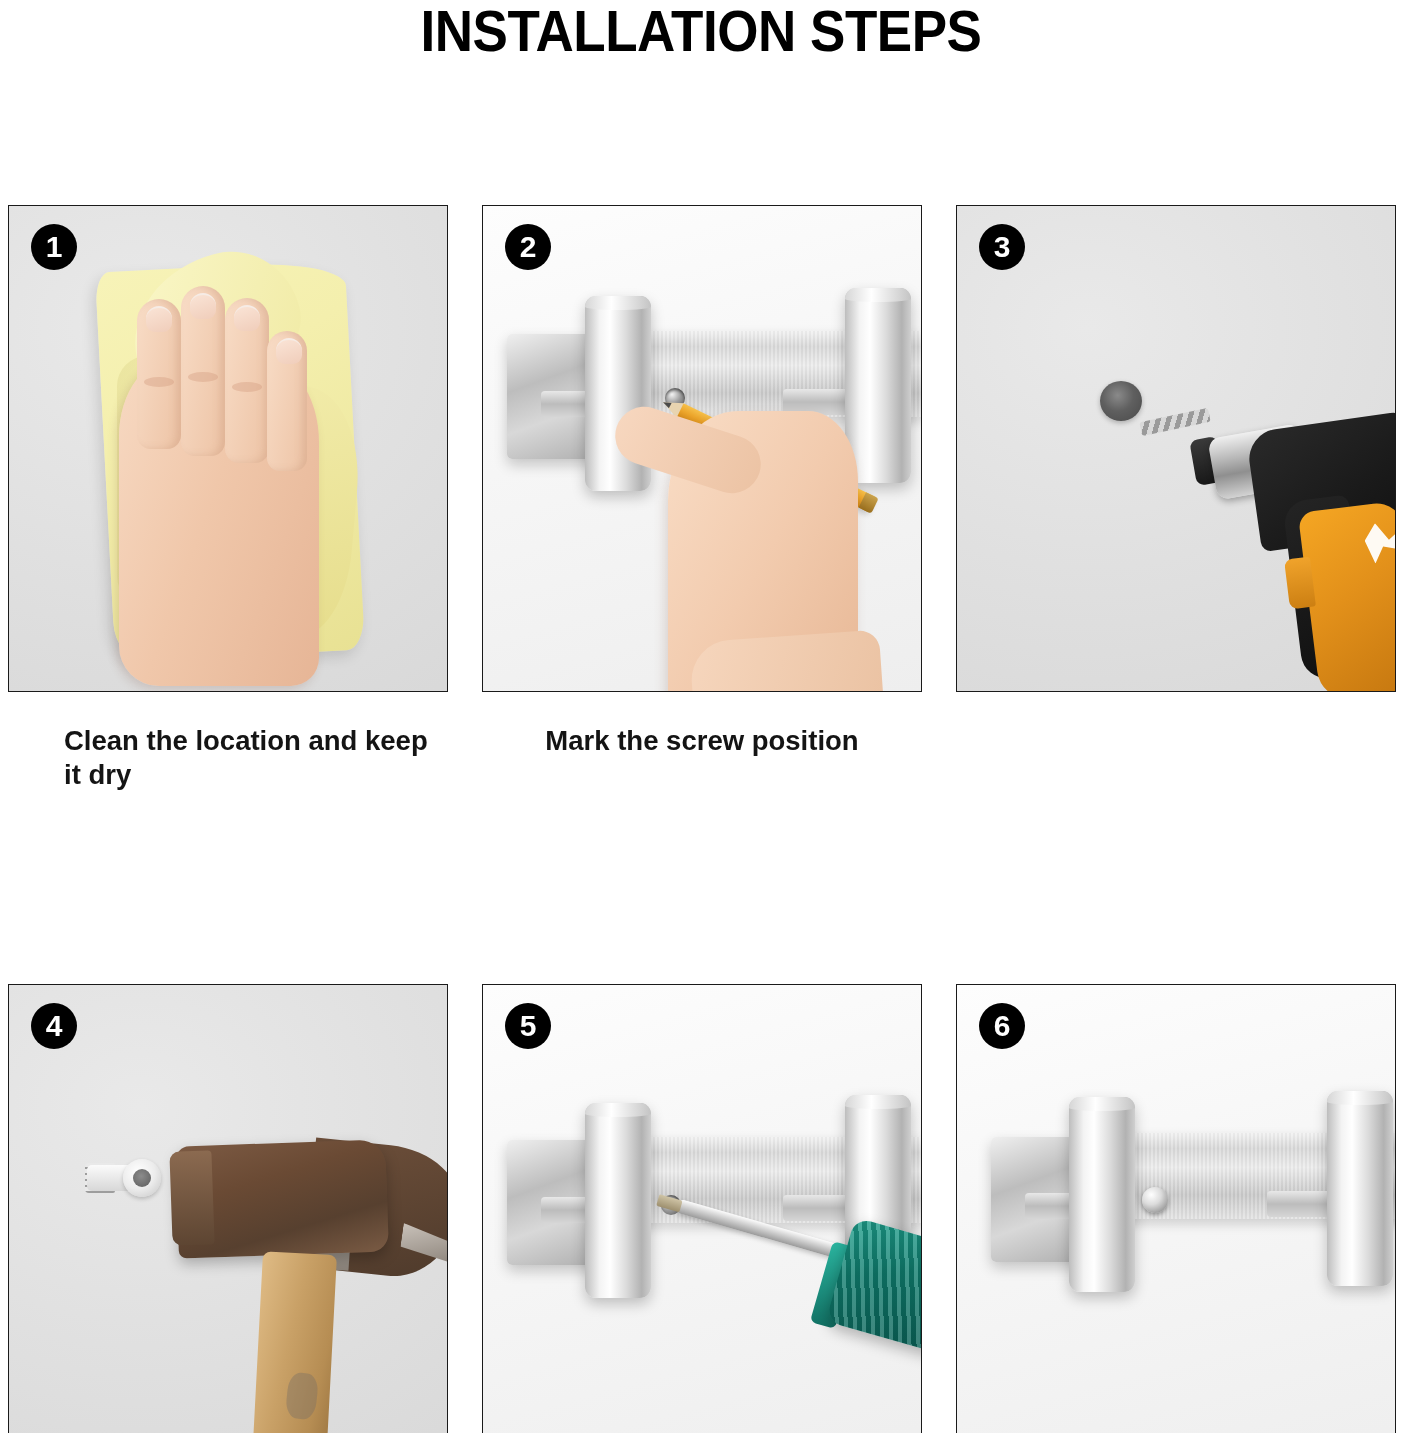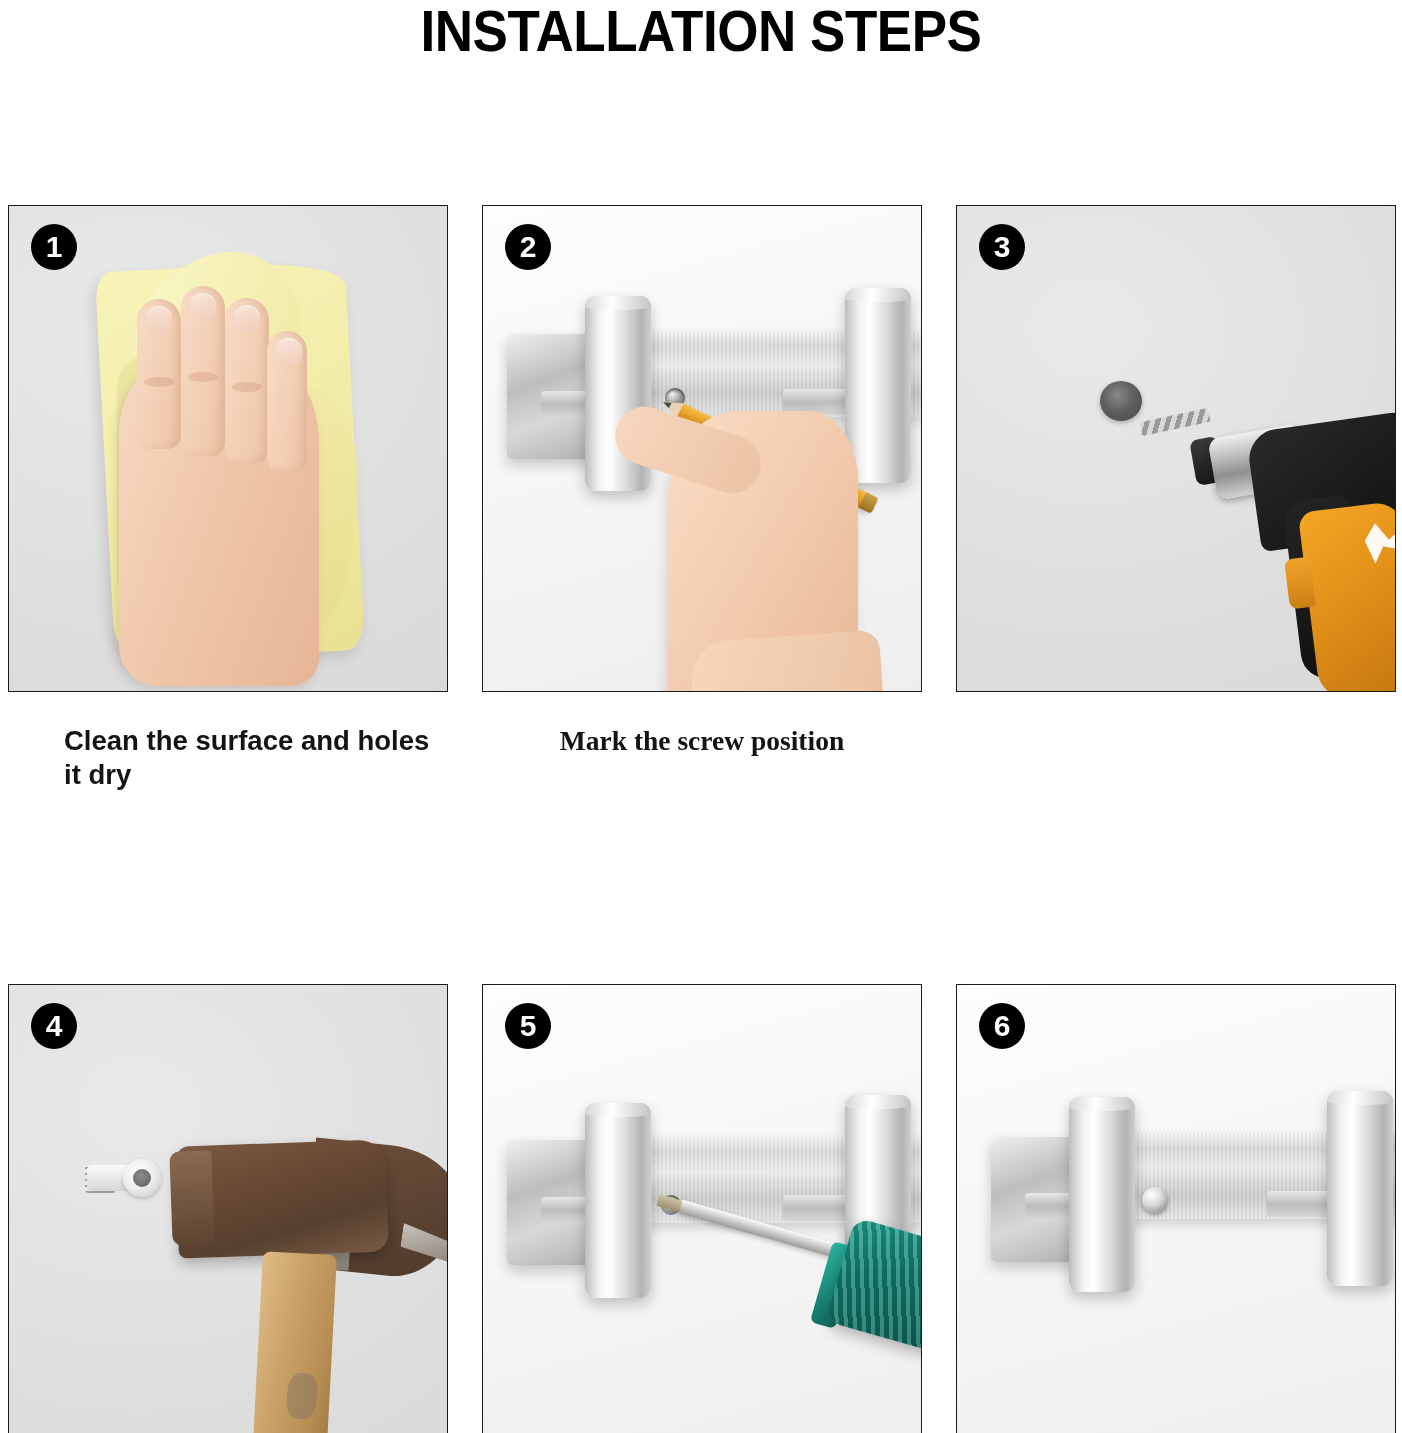--- a/index.html
+++ b/index.html
@@ -79,21 +79,21 @@
 
   .caption {
     margin-top: 32px;
     font-size: 27.5px;
     font-weight: bold;
     color: #141414;
     line-height: 1.22;
     width: 440px;
   }
   .caption.left   { text-align: left; padding-left: 56px; box-sizing: border-box; }
-  .caption.center { text-align: center; font-family: Liberation Serif, serif; }
+  .caption.center { text-align: center; }
 
   
   .wall-gray { position:absolute; inset:0; background:
       radial-gradient(120% 90% at 30% 25%, #e9e9e9 0%, #e0e0e0 55%, #d9d9d9 100%); }
 
   .cloth {
     position: absolute;
     left: 96px; top: 60px;
     width: 250px; height: 390px;
     background: linear-gradient(150deg, #f7f3b8 0%, #f4efad 35%, #eee8a0 70%, #e8e193 100%);
@@ -473,21 +473,21 @@
       <div class="finger f3">
           <div class="nail"></div>
           <div class="knuckle" style="left:7px;top:84px"></div>
         </div>
       <div class="finger f4">
           <div class="nail"></div>
         </div>
 
       <div class="badge">1</div>
     </div>
-    <div class="caption left">Clean the surface and holes it dry</div>
+    <div class="caption left">Clean the location and keep it dry</div>
   </div>
 
   <div class="step">
     <div class="photo">
       <div class="wall-white"></div>
 
       <div class="backplate" style="left:24px; top:128px; width:120px; height:125px;"></div>
       <div class="plate" style="left:140px; top:125px; width:300px; height:86px;"></div>
       <div class="stub" style="left:58px; top:185px; width:86px; height:26px;"></div>
       <div class="stub" style="left:300px; top:183px; width:96px; height:26px;"></div>

